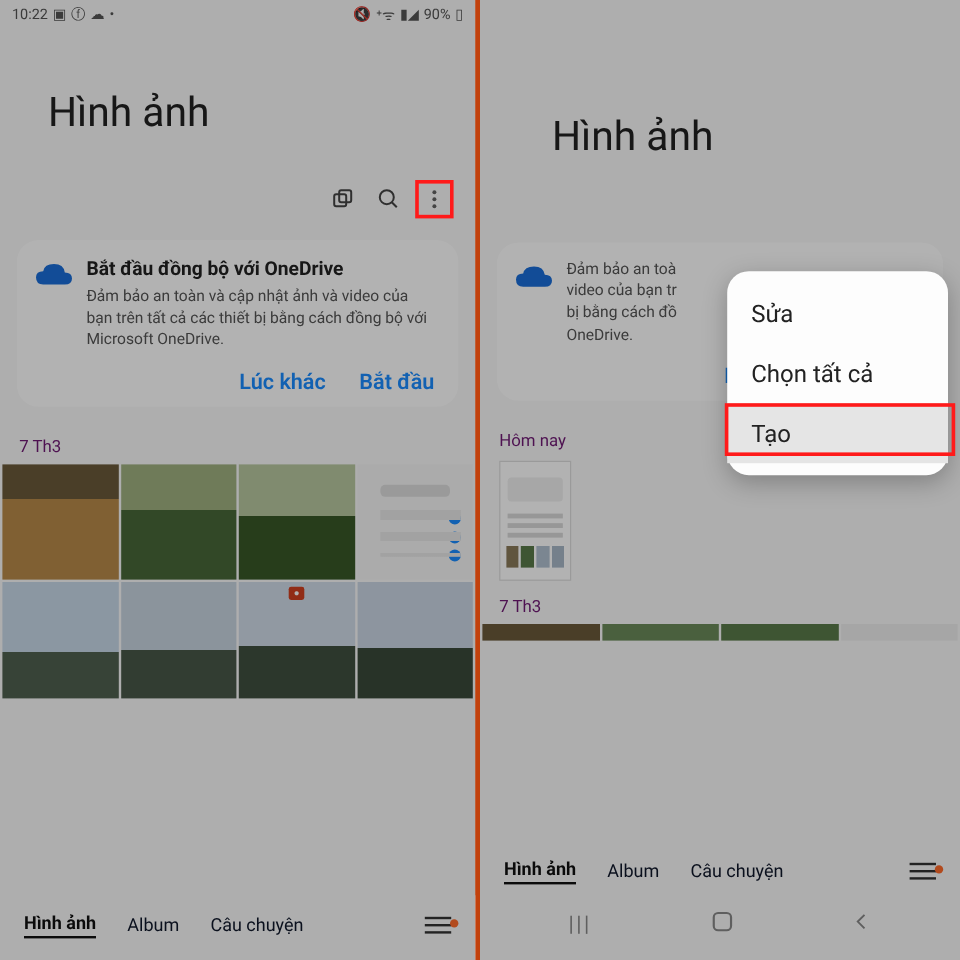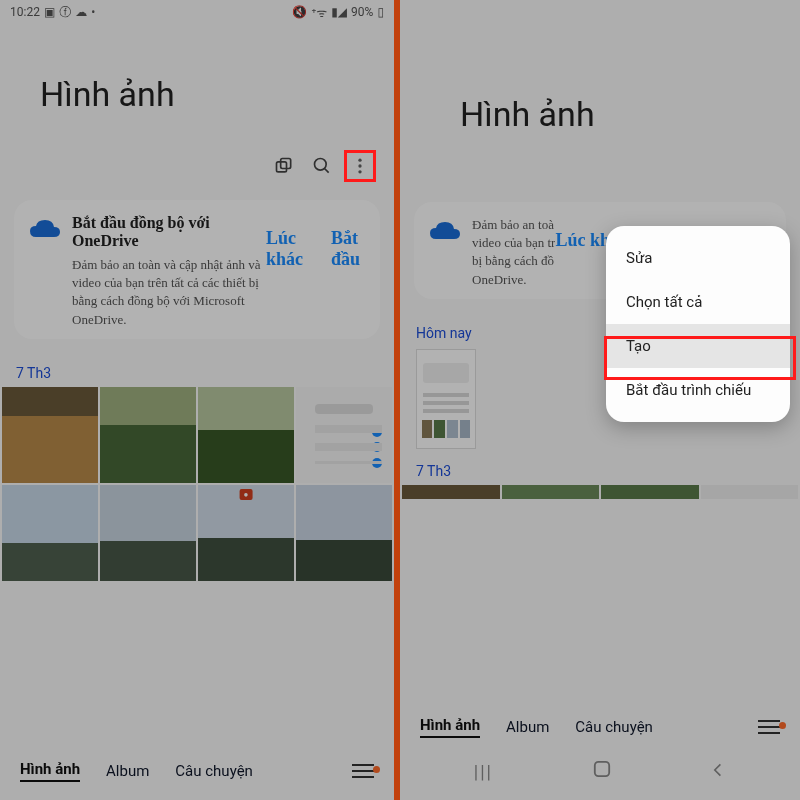--- a/index.html
+++ b/index.html
@@ -14,21 +14,21 @@
   }
   .panel {
     width: 400px;
     height: 800px;
     display: flex;
     flex-direction: column;
     background: #f9f9f9;
     position: relative;
   }
   .panel-left {
-    border-right: 6px solid #c2410c;
+    border-right: 4px solid #c2410c;
   }
   .dim-overlay {
     position: absolute;
     inset: 0;
     background: rgba(0,0,0,0.30);
     pointer-events: none;
     z-index: 5;
   }
   
   .status-bar {
@@ -78,22 +78,21 @@
     z-index: 60;
     pointer-events: none;
   }
   
   .card {
     margin: 8px 14px;
     background: #fff;
     border-radius: 18px;
     padding: 14px 20px 10px 14px;
     display: flex;
-    flex-direction: row;
-    font-family: Liberation Serif, serif;
+    flex-direction: column;
   }
   .card-top {
     display: flex;
     gap: 10px;
   }
   .cloud-icon {
     width: 34px;
     height: 28px;
     flex-shrink: 0;
     margin-top: 3px;
@@ -117,21 +116,21 @@
   }
   .card-actions .action {
     color: #1a8cff;
     font-weight: 600;
     font-size: 18px;
     cursor: pointer;
   }
   
   .section-label {
     font-size: 14px;
-    color: #1d4ed8;
+    color: #701a75;
     padding: 18px 16px 6px 16px;
   }
   
   .thumb-grid {
     display: grid;
     grid-template-columns: repeat(4, 1fr);
     gap: 2px;
     padding: 0 2px;
   }
   .thumb {
@@ -249,21 +248,21 @@
     width: 184px;
     background: #fdfdfd;
     border-radius: 18px;
     box-shadow: 0 6px 20px rgba(0,0,0,0.25);
     z-index: 50;
     padding: 10px 0;
     overflow: visible;
   }
   .dropdown-item {
     padding: 13px 20px;
-    font-size: 15px;
+    font-size: 20px;
     color: #222;
     cursor: pointer;
     position: relative;
   }
   .dropdown-item.highlight {
     background: #e5e5e5;
   }
   .spacer-top { height: 44px;}
 </style>
 </head>
@@ -432,16 +431,15 @@
       <svg width="16" height="16" viewBox="0 0 20 20" fill="none" stroke="#888" stroke-width="2">
           <polyline points="13,3 6,10 13,17"></polyline>
         </svg>
     </span>
   </div>
 
   <div class="dropdown">
     <div class="dropdown-item">Sửa</div>
     <div class="dropdown-item">Chọn tất cả</div>
     <div class="dropdown-item highlight">Tạo</div>
-    <div class="dropdown-item">Bắt đầu trình chiếu</div>
   </div>
   <div class="red-box-abs" style="left:204px; top:336px; width:192px; height:44px;"></div>
 </div>
 
 </body></html>

